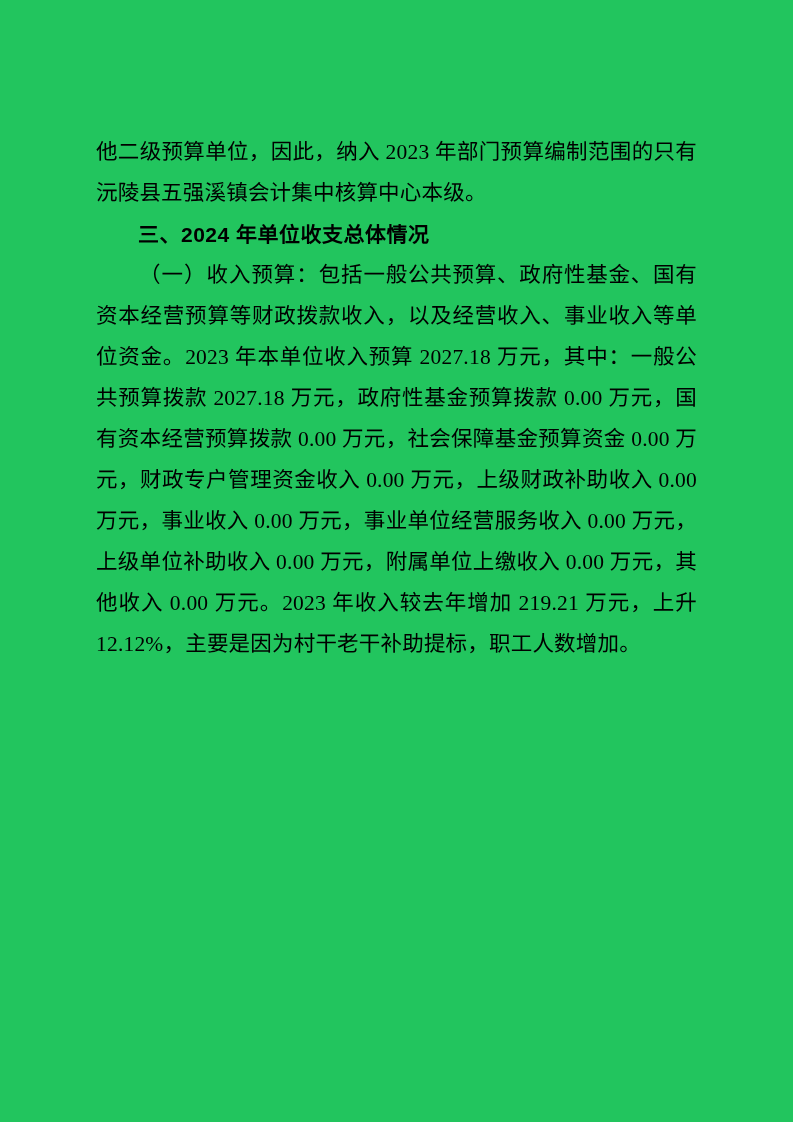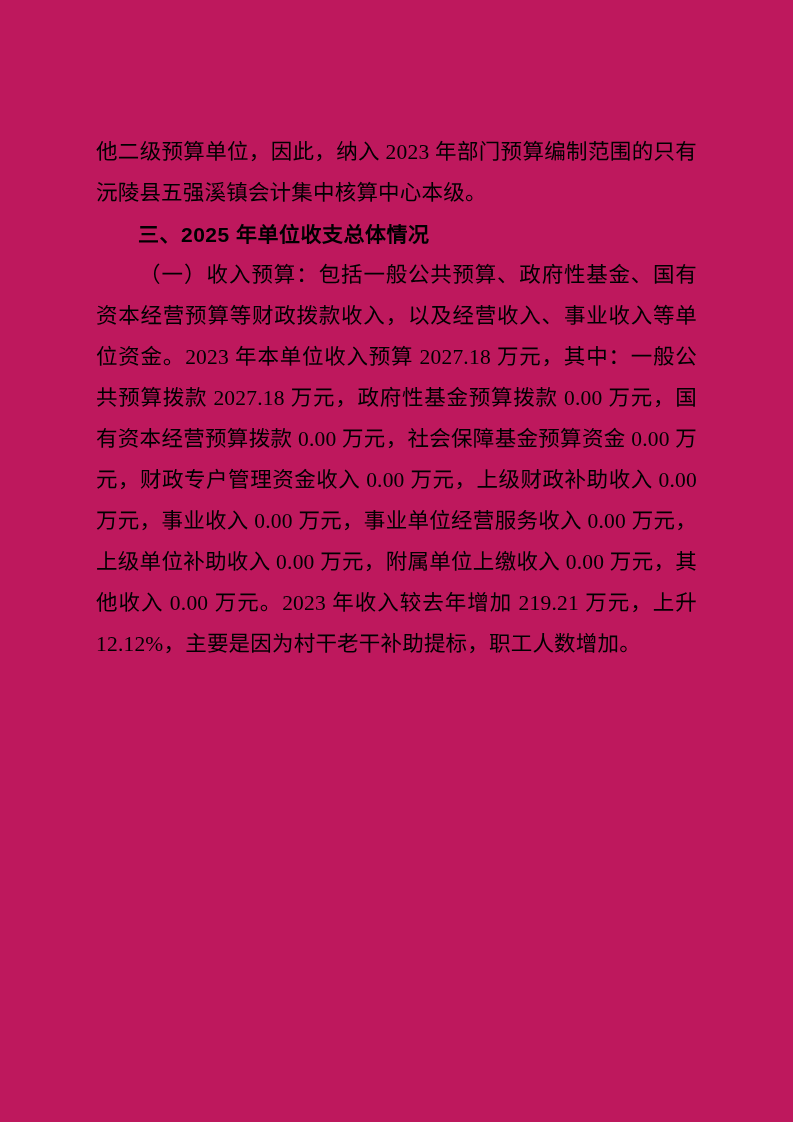--- a/index.html
+++ b/index.html
@@ -14,21 +14,21 @@
     font-family: "Liberation Serif", "DejaVu Serif", serif;
     color: #000000;
     overflow: hidden;
   }
   .page {
     position: relative;
     width: 793px;
     height: 1122px;
     box-sizing: border-box;
     padding: 132px 96px 80px 96px;
-    background: #be185d;
+    background: #22c55e;
   }
   .doc-body {
     font-size: 21.5px;
     line-height: 41px;
     text-align: justify;
     text-justify: inter-ideograph;
     letter-spacing: 0.2px;
   }
   p {
     margin: 0;
@@ -55,18 +55,18 @@
   }
 </style>
 </head>
 <body>
 
 <div class="page">
   <div class="doc-body">
 
     <p class="para-continue">他二级预算单位，因此，纳入 2023 年部门预算编制范围的只有沅陵县五强溪镇会计集中核算中心本级。</p>
 
-    <p class="heading">三、2025 年单位收支总体情况</p>
+    <p class="heading">三、2024 年单位收支总体情况</p>
 
     <p class="para-indent"><span class="bold-lead">（一）收入预算：</span><span>包括一般公共预算、政府性基金、国有资本经营预算等财政拨款收入，以及经营收入、事业收入等单位资金。2023 年本单位收入预算 2027.18 万元，其中：一般公共预算拨款 2027.18 万元，政府性基金预算拨款 0.00 万元，国有资本经营预算拨款 0.00 万元，社会保障基金预算资金 0.00 万元，财政专户管理资金收入 0.00 万元，上级财政补助收入 0.00 万元，事业收入 0.00 万元，事业单位经营服务收入 0.00 万元，上级单位补助收入 0.00 万元，附属单位上缴收入 0.00 万元，其他收入 0.00 万元。2023 年收入较去年增加 219.21 万元，上升 12.12%，主要是因为村干老干补助提标，职工人数增加。</span></p>
 
   </div>
 </div>
 
 </body></html>

